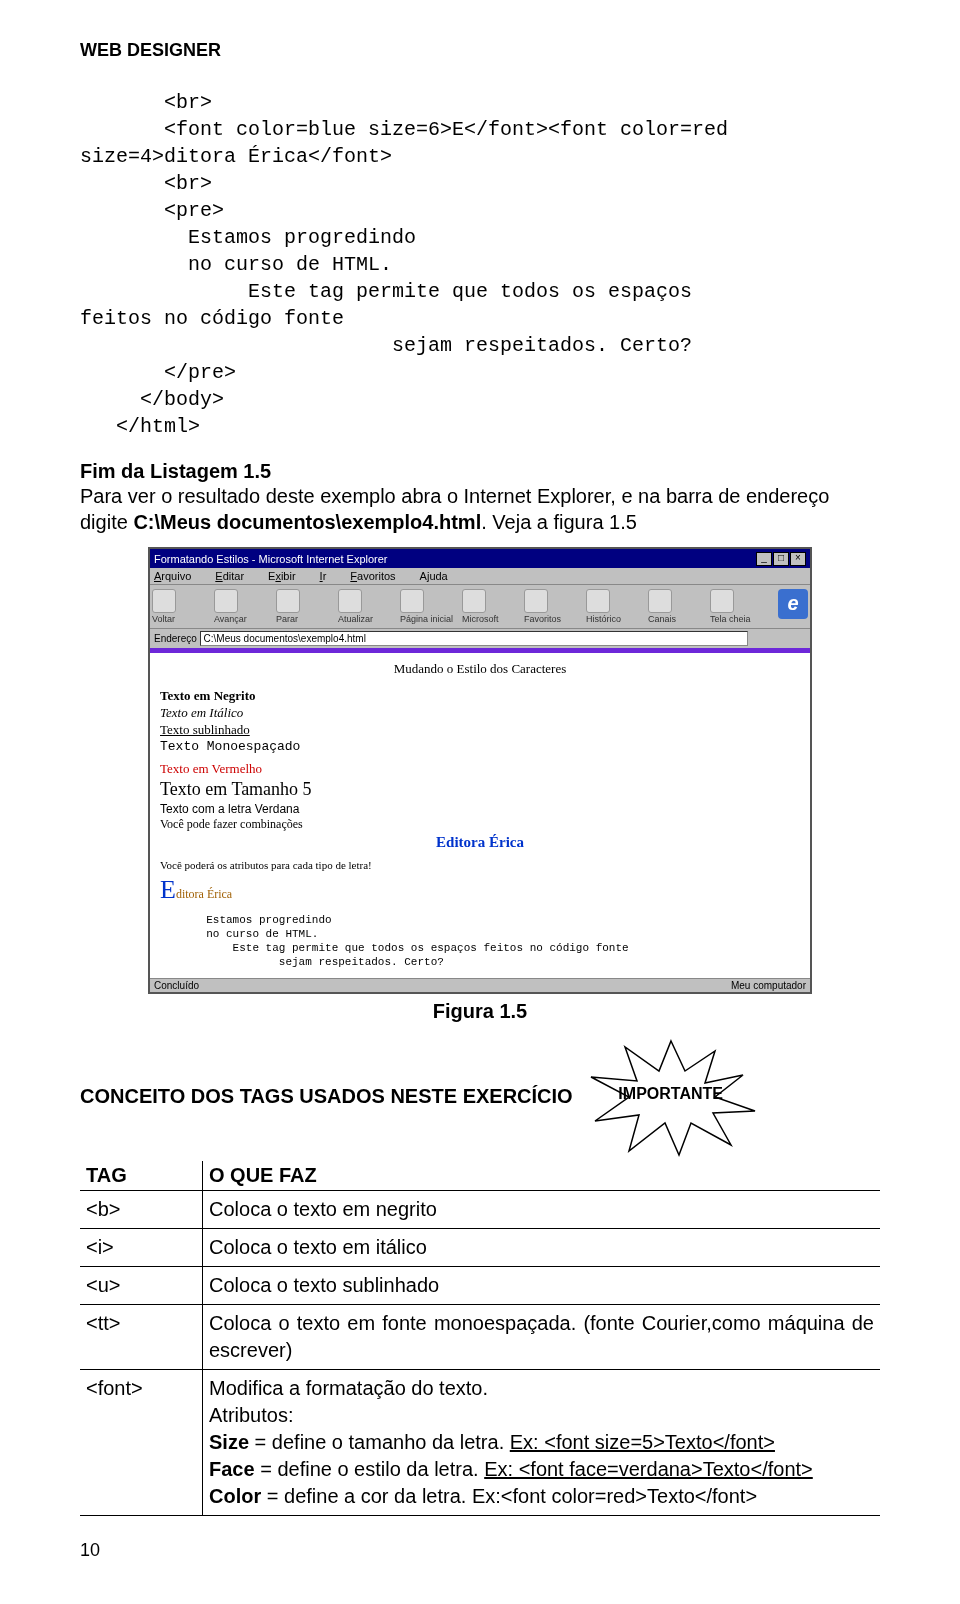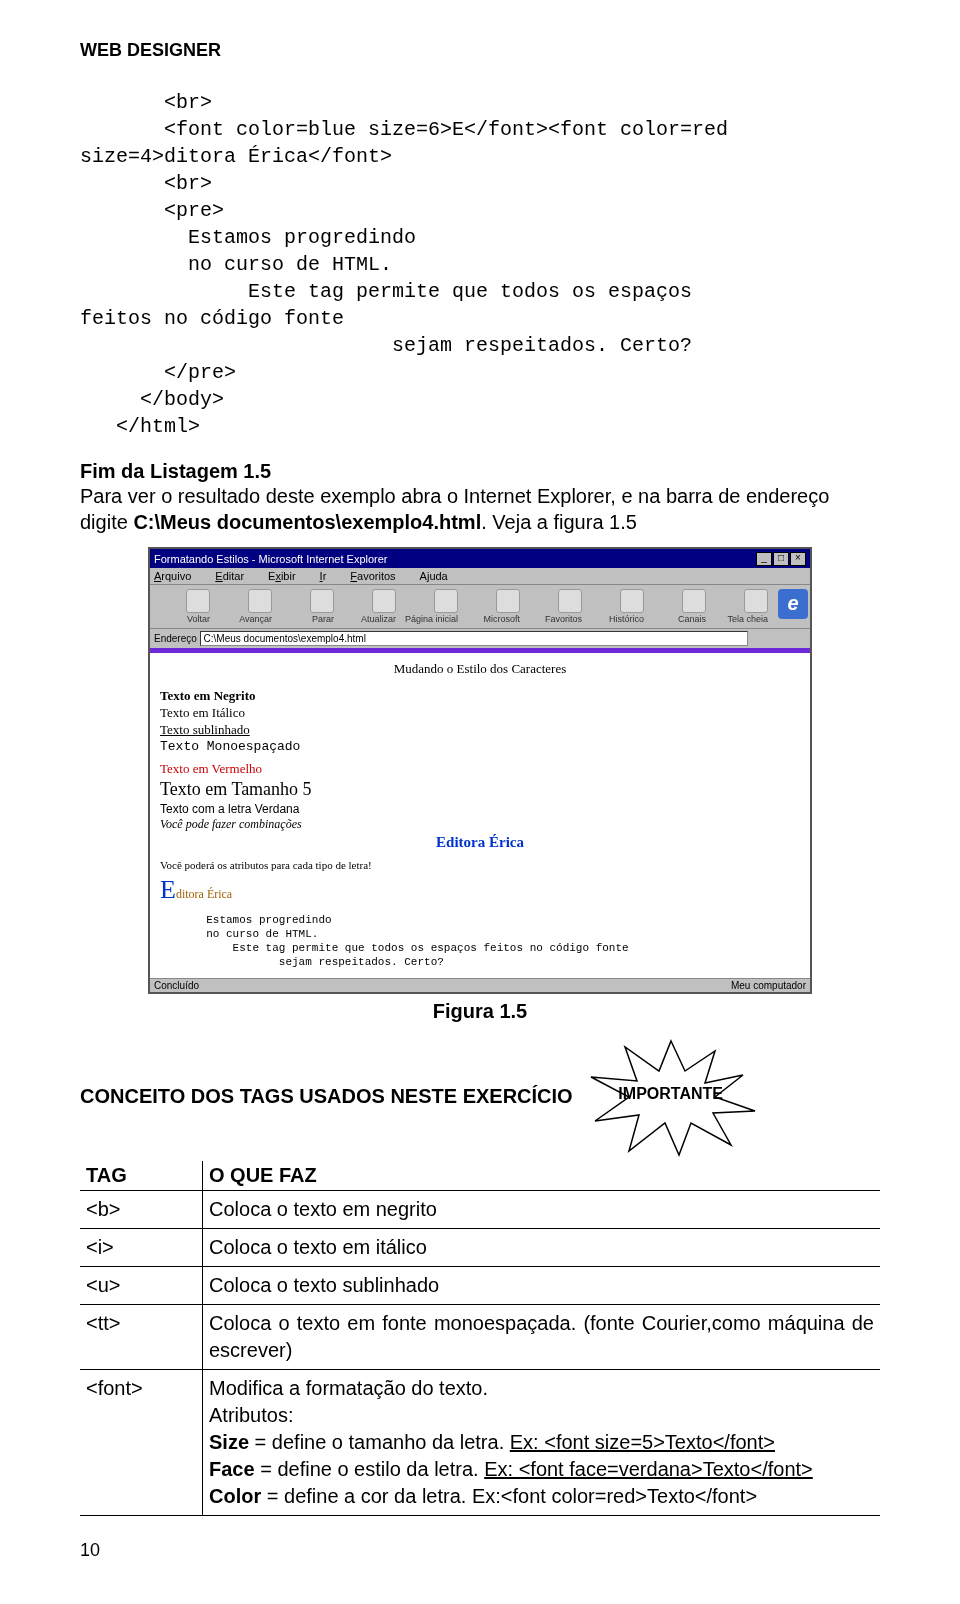--- a/index.html
+++ b/index.html
@@ -10,35 +10,35 @@
 .para{font-size:20px;line-height:1.3;margin-bottom:12px}
 .bold{font-weight:bold}
 .fig-wrap{text-align:center;margin:4px 0 10px 0}
 .browser{display:inline-block;width:660px;border:2px solid #555;background:#c0c0c0;text-align:left;font-size:11px}
 .titlebar{background:#000080;color:#fff;padding:2px 4px;display:flex;justify-content:space-between;align-items:center}
 .titlebar .btns span{display:inline-block;width:14px;height:12px;background:#c0c0c0;border:1px solid #000;margin-left:1px;text-align:center;line-height:10px;font-size:10px;color:#000}
 .menubar{background:#c0c0c0;padding:2px 4px;border-bottom:1px solid #888}
 .menubar span{margin-right:24px}
 .menubar span u{text-decoration:underline}
 .toolbar{background:#c0c0c0;padding:4px 2px;border-bottom:1px solid #888;display:flex;gap:4px}
-.tbtn{display:flex;flex-direction:column;align-items:flex-end;width:58px;font-size:9px;color:#333}
+.tbtn{display:flex;flex-direction:column;align-items:flex-start;width:58px;font-size:9px;color:#333}
 .tbtn .ico{width:22px;height:22px;background:#ddd;border:1px solid #999;border-radius:3px;margin-bottom:1px}
 .ie-logo{margin-left:auto;width:30px;height:30px;background:#3a6fcf;border-radius:4px;color:#fff;font-weight:bold;font-size:20px;text-align:center;line-height:28px;font-style:italic}
 .addr{background:#c0c0c0;padding:2px 4px;border-bottom:5px solid #6d28d9;font-size:10px}
 .addr .fld{display:inline-block;background:#fff;border:1px inset #888;padding:1px 3px;width:540px}
 .content{background:#fff;padding:8px 10px;font-family:'Times New Roman',serif;font-size:13px;line-height:1.3}
 .content .heading{text-align:center;font-size:13px;margin-bottom:10px}
 .content .neg{font-weight:bold}
-.content .it{}
+.content .it{font-style:italic}
 .content .ul{text-decoration:underline}
 .content .mono{font-family:'Courier New',monospace}
 .content .red{color:#cc0000}
 .content .big{font-size:18px}
 .content .verd{font-family:Verdana,sans-serif;font-size:12px}
-.content .comb{font-family:'Comic Sans MS',cursive;font-style:italic;font-size:12px}
+.content .comb{font-family:'Comic Sans MS',cursive;font-size:12px}
 .content .edblue{color:#0033cc;font-weight:bold;font-family:'Comic Sans MS',cursive;font-size:15px}
 .content .capE{color:#0033cc;font-family:'Times New Roman',serif;font-size:26px}
 .content .dred{color:#a16207;font-size:12px}
 .content .preblock{font-family:'Courier New',monospace;font-size:11px;white-space:pre;margin-top:6px}
 .status{background:#c0c0c0;border-top:1px solid #888;padding:1px 4px;font-size:10px;display:flex;justify-content:space-between}
 .fig-caption{font-weight:bold;font-size:20px;margin-top:6px}
 .concept-row{display:flex;align-items:center;margin-top:14px}
 .concept-title{font-weight:bold;font-size:20px}
 .star{position:relative;width:180px;height:120px;margin-left:8px}
 .star svg{position:absolute;inset:0}

